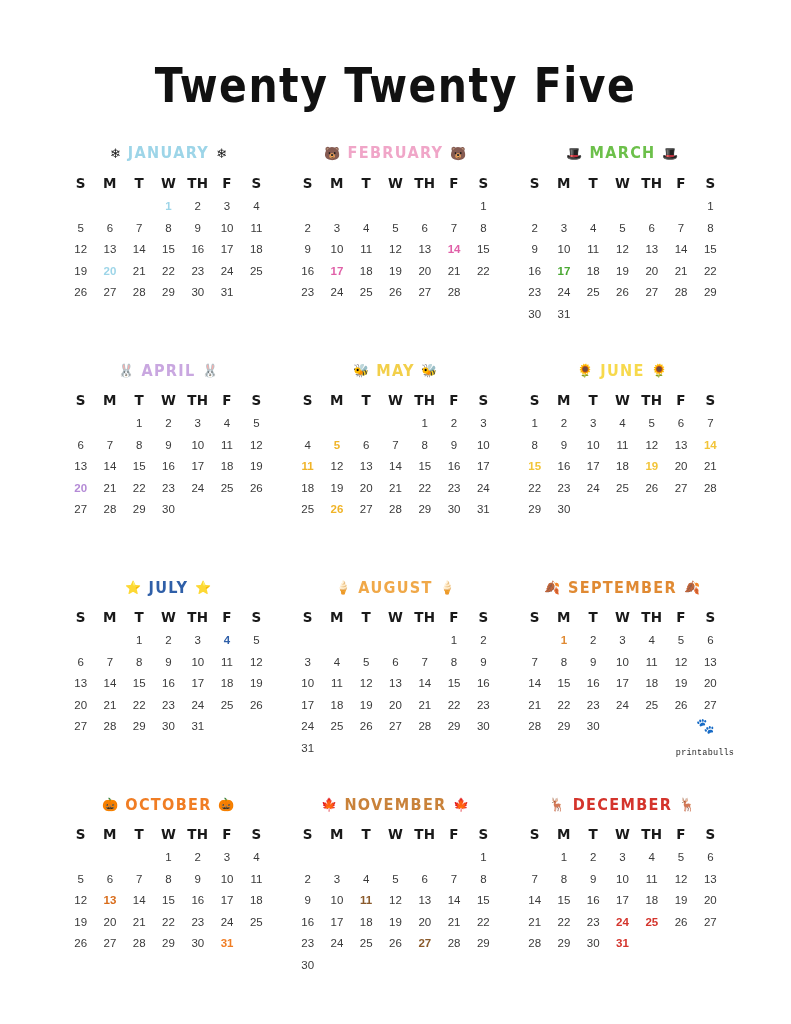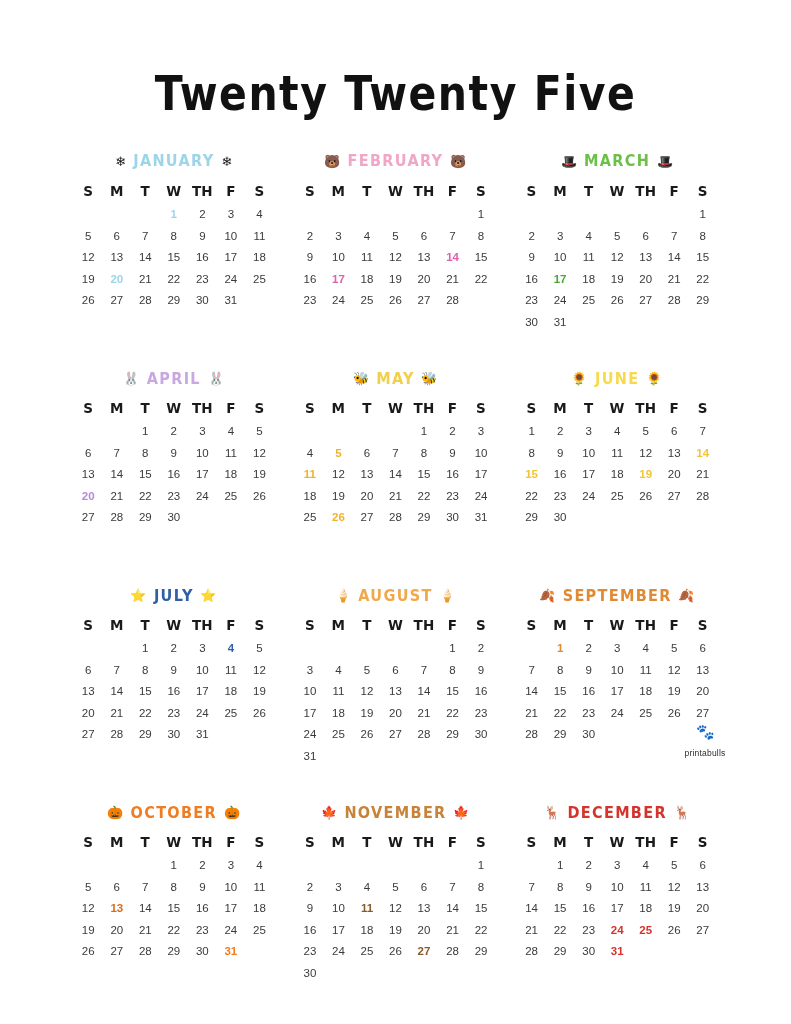--- a/index.html
+++ b/index.html
@@ -13,21 +13,21 @@
     font-family: "Liberation Sans", sans-serif;
     color: #1a1a1a;
     position: relative;
     overflow: hidden;
   }
   .page {
     width: 791px;
     height: 780px;
     position: relative;
     box-sizing: border-box;
-    padding: 16px;
+    padding: 8px;
   }
   .year-title {
     text-align: center;
     font-family: "DejaVu Sans", sans-serif;
     font-weight: bold;
     font-size: 41px;
     letter-spacing: 1.5px;
     margin: 0;
     padding-top: 44px;
     color: #111111;
@@ -100,25 +100,25 @@
     bottom: 22px;
     text-align: center;
     width: 80px;
   }
   .logo-mark {
     font-size: 15px;
     line-height: 15px;
     letter-spacing: -1px;
   }
   .logo-text {
-    font-family: Liberation Sans, sans-serif;
+    font-family: Liberation Mono, monospace;
     font-size: 8.5px;
     color: #2b2b2b;
     letter-spacing: 0.2px;
-    margin-top: 9px;
+    margin-top: 15px;
   }
 </style>
 </head>
 <body>
 
 <div class="page">
 
   <h1 class="year-title">Twenty Twenty Five</h1>
 
   <div class="grid">

